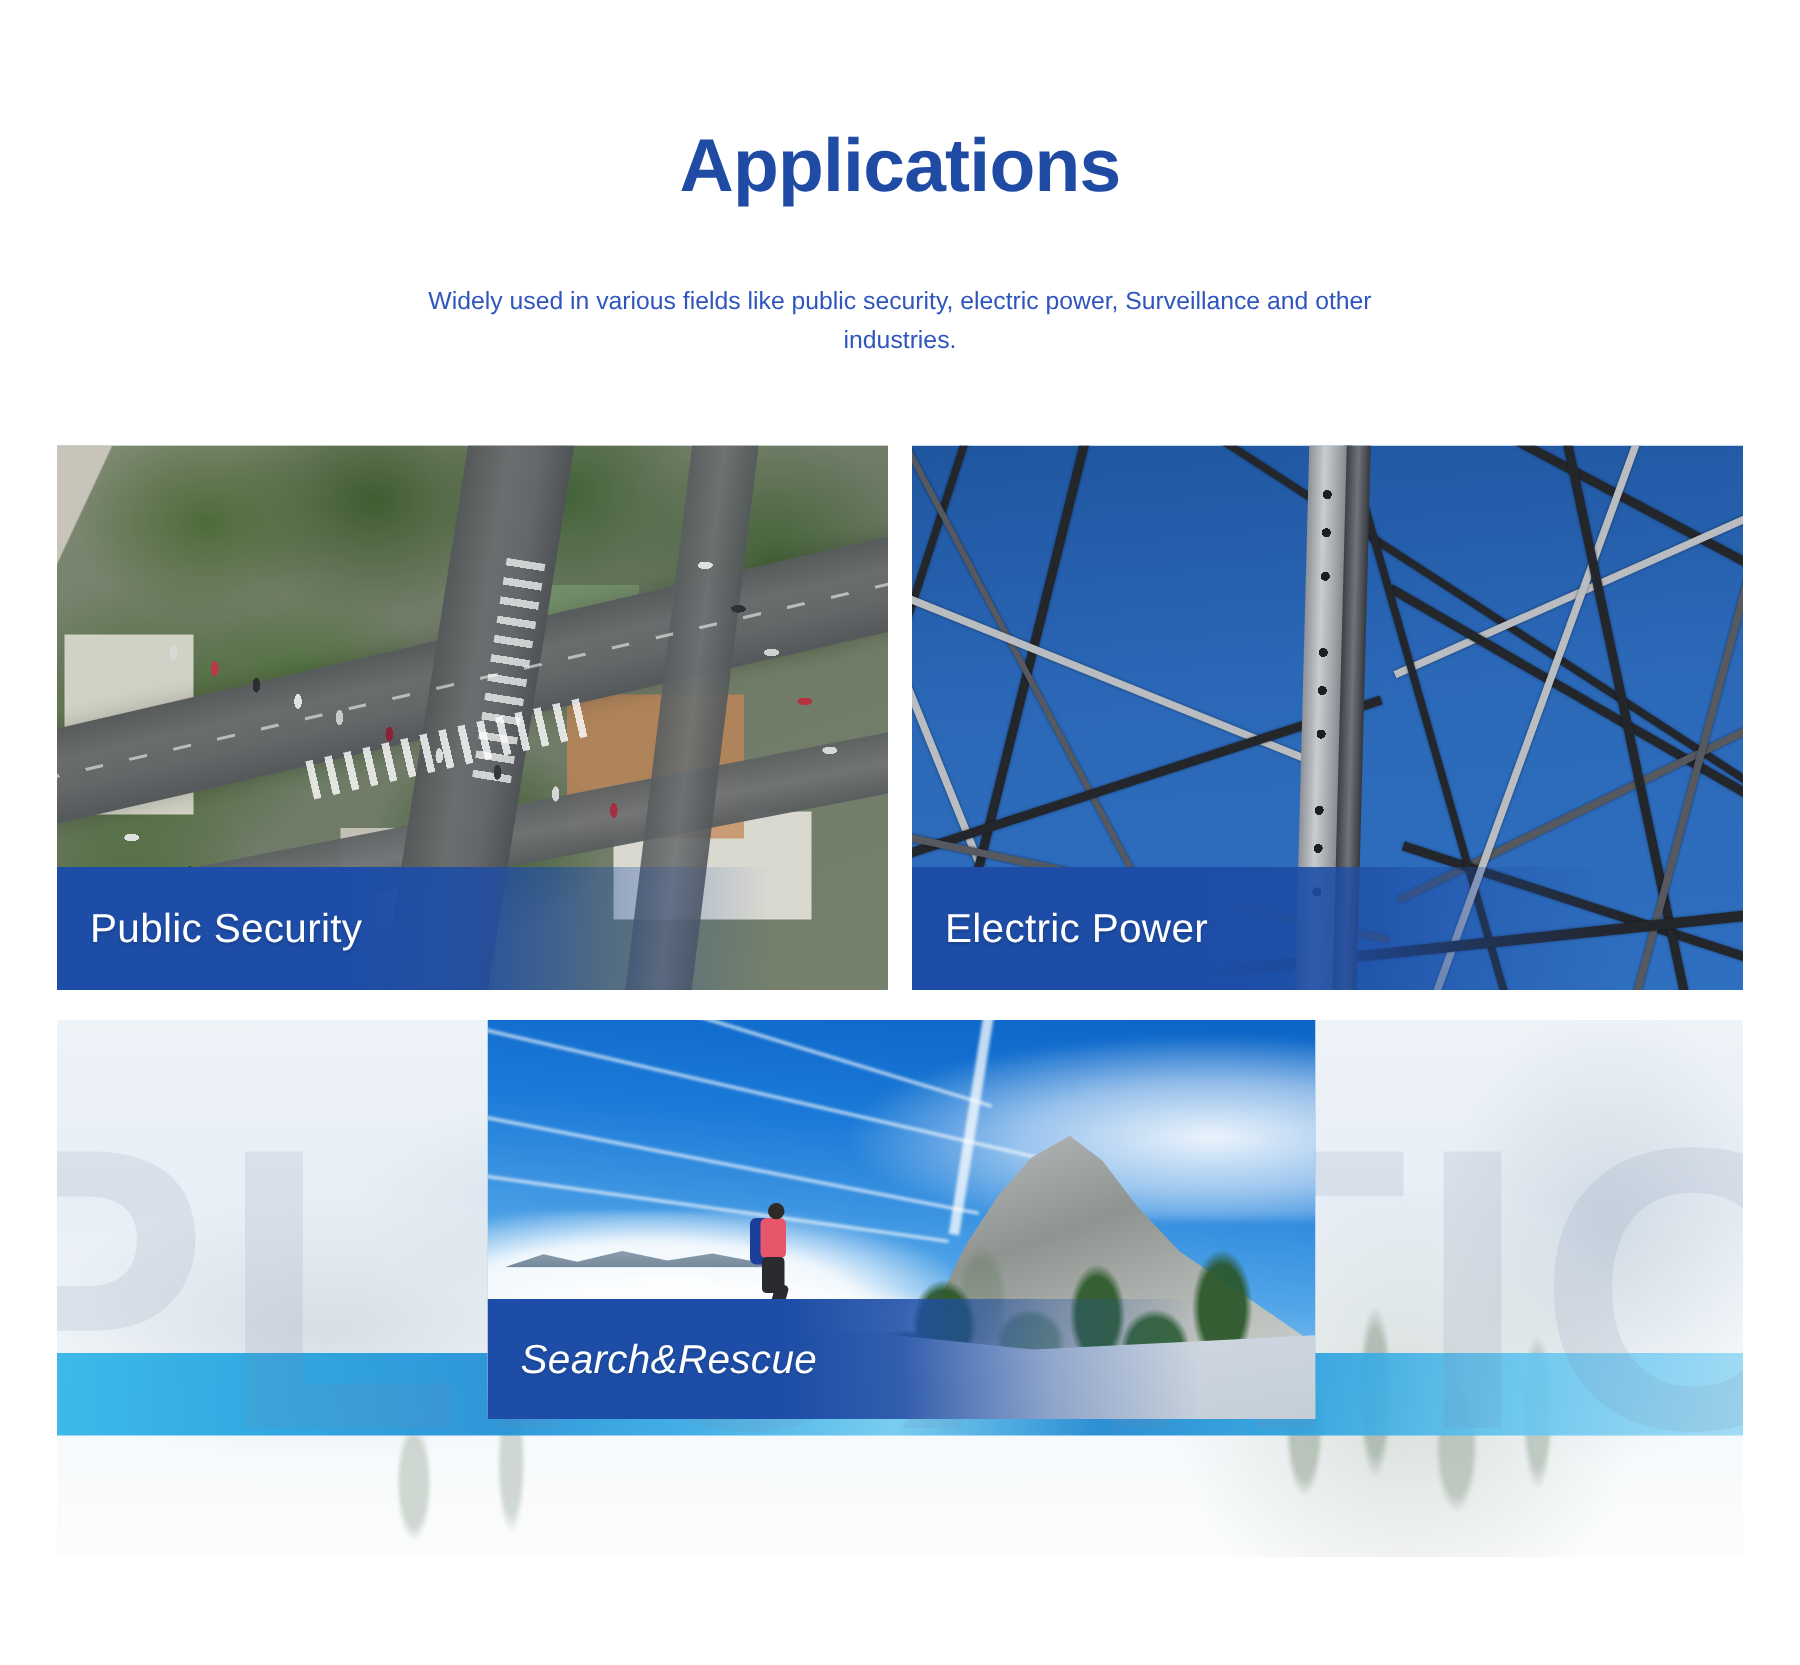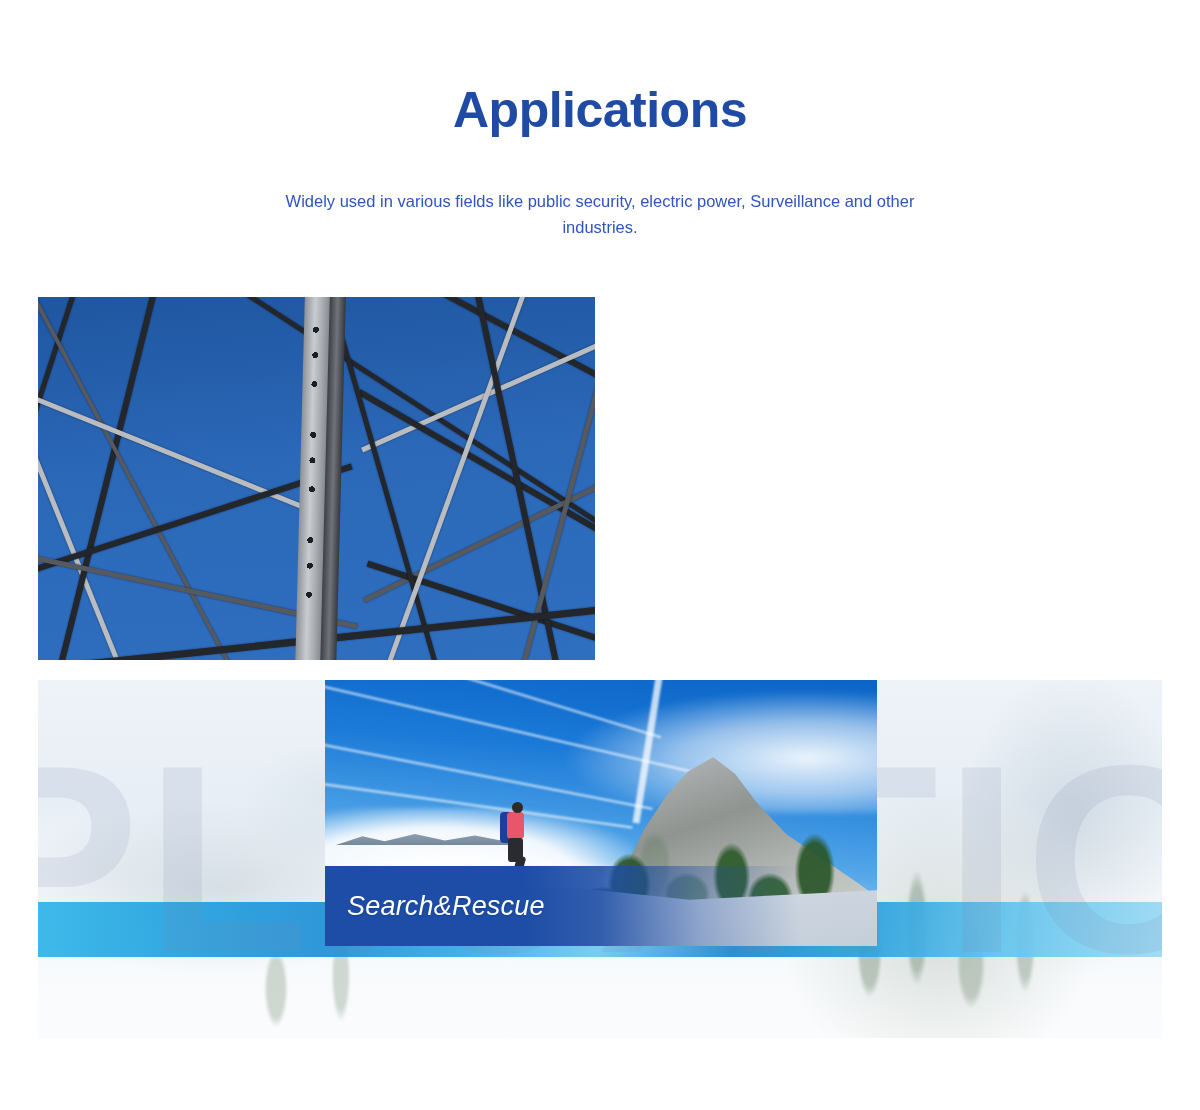--- a/index.html
+++ b/index.html
@@ -309,20 +309,37 @@
 
   <div class="header">
     <h1 class="page-title">Applications</h1>
     <p class="page-subtitle">Widely used in various fields like public security, electric power, Surveillance and other industries.</p>
   </div>
 
   <div class="cards">
 
     <div class="row-top">
 
+      <div class="card">
+        <div class="photo-city">
+          <div class="greens"></div>
+          <div class="blds"></div>
+          <div class="road-a"></div>
+          <div class="road-c"></div>
+          <div class="road-b"></div>
+          <div class="road-d"></div>
+          <div class="lanes"></div>
+          <div class="crosswalk"></div>
+          <div class="crosswalk2"></div>
+          <div class="cars"></div>
+        </div>
+        <div class="label-band">
+          <span class="card-label">Public Security</span>
+        </div>
+      </div>
 
       <div class="card">
         <div class="photo-tower">
           <div class="beam" style="left:-6%;  top:-10%; width:5px;  height:130%; transform:rotate(18deg);"></div>
           <div class="beam lite" style="left:2%;   top:-12%; width:5px;  height:135%; transform:rotate(-22deg);"></div>
           <div class="beam" style="left:11%;  top:-8%;  width:6px;  height:128%; transform:rotate(14deg);"></div>
           <div class="beam mid" style="left:18%;  top:-14%; width:4px;  height:138%; transform:rotate(-28deg);"></div>
           <div class="beam" style="left:-8%;  top:18%;  width:130%; height:5px;  transform:rotate(33deg);"></div>
           <div class="beam lite" style="left:-8%;  top:42%;  width:62%;  height:5px;  transform:rotate(22deg);"></div>
           <div class="beam" style="left:-10%; top:62%;  width:68%;  height:6px;  transform:rotate(-18deg);"></div>
@@ -334,20 +351,23 @@
           <div class="beam" style="left:58%;  top:84%;  width:48%;  height:6px;  transform:rotate(18deg);"></div>
           <div class="beam" style="left:62%;  top:-10%; width:5px;  height:126%; transform:rotate(-16deg);"></div>
           <div class="beam lite" style="left:74%;  top:-12%; width:5px;  height:130%; transform:rotate(20deg);"></div>
           <div class="beam" style="left:86%;  top:-8%;  width:6px;  height:124%; transform:rotate(-12deg);"></div>
           <div class="beam mid" style="left:95%;  top:-10%; width:5px;  height:128%; transform:rotate(15deg);"></div>
           <div class="beam" style="left:-6%;  top:92%;  width:130%; height:7px;  transform:rotate(-6deg);"></div>
           <div class="mast"></div>
           <div class="mast2"></div>
           <div class="rivets"></div>
         </div>
+        <div class="label-band">
+          <span class="card-label">Electric Power</span>
+        </div>
       </div>
     </div>
 
     <div class="row-bottom">
       <div class="wm-bg"></div>
       <div class="wm-photo"></div>
       <div class="wm-trees-l"></div>
       <div class="wm-trees"></div>
       <div class="wm-stripe"></div>
       <div class="wm-text">APPLICATIONS</div>

